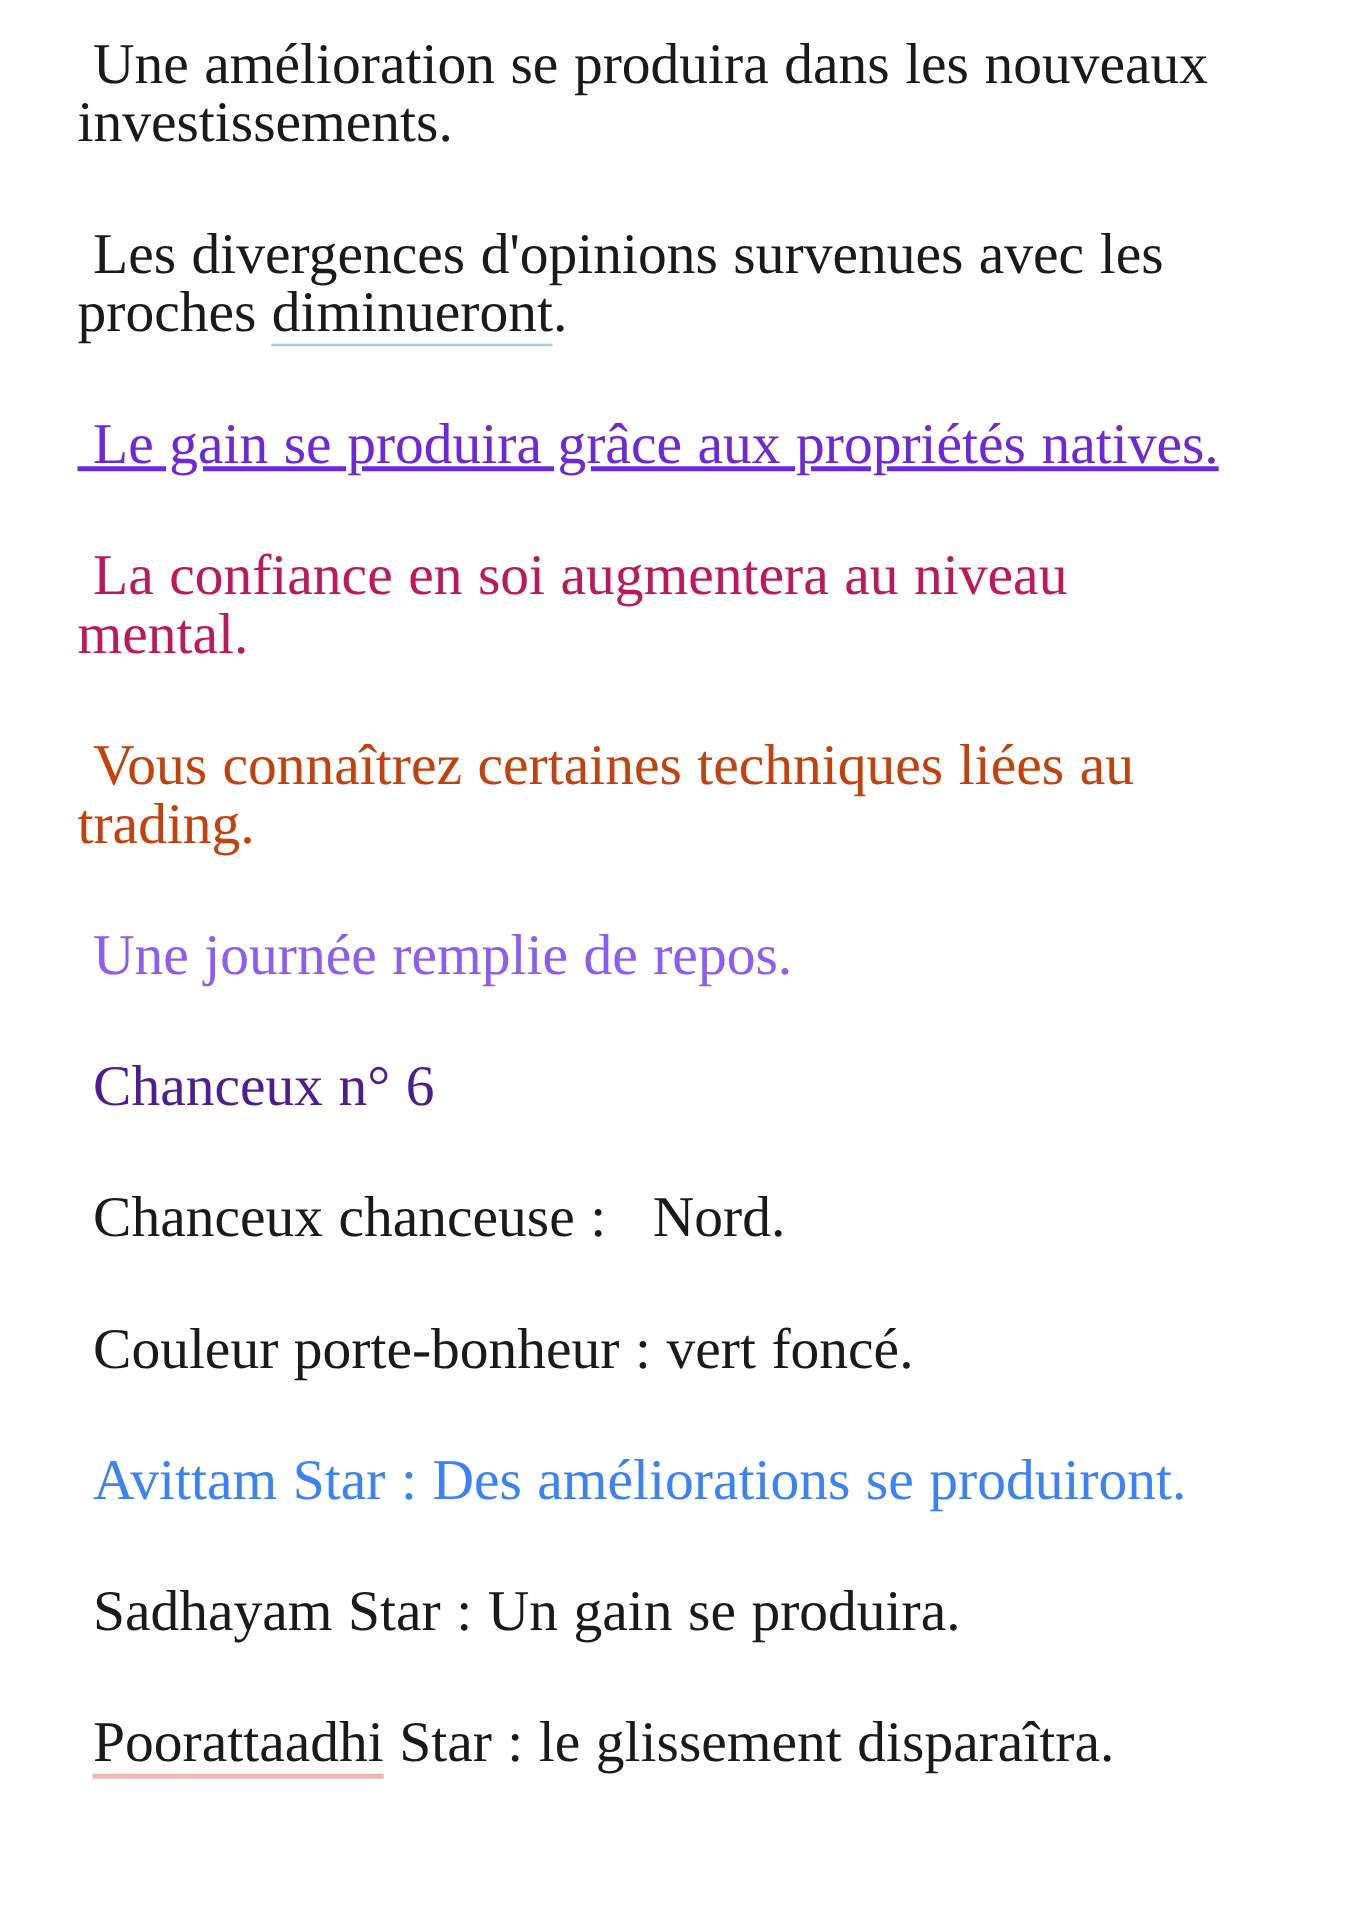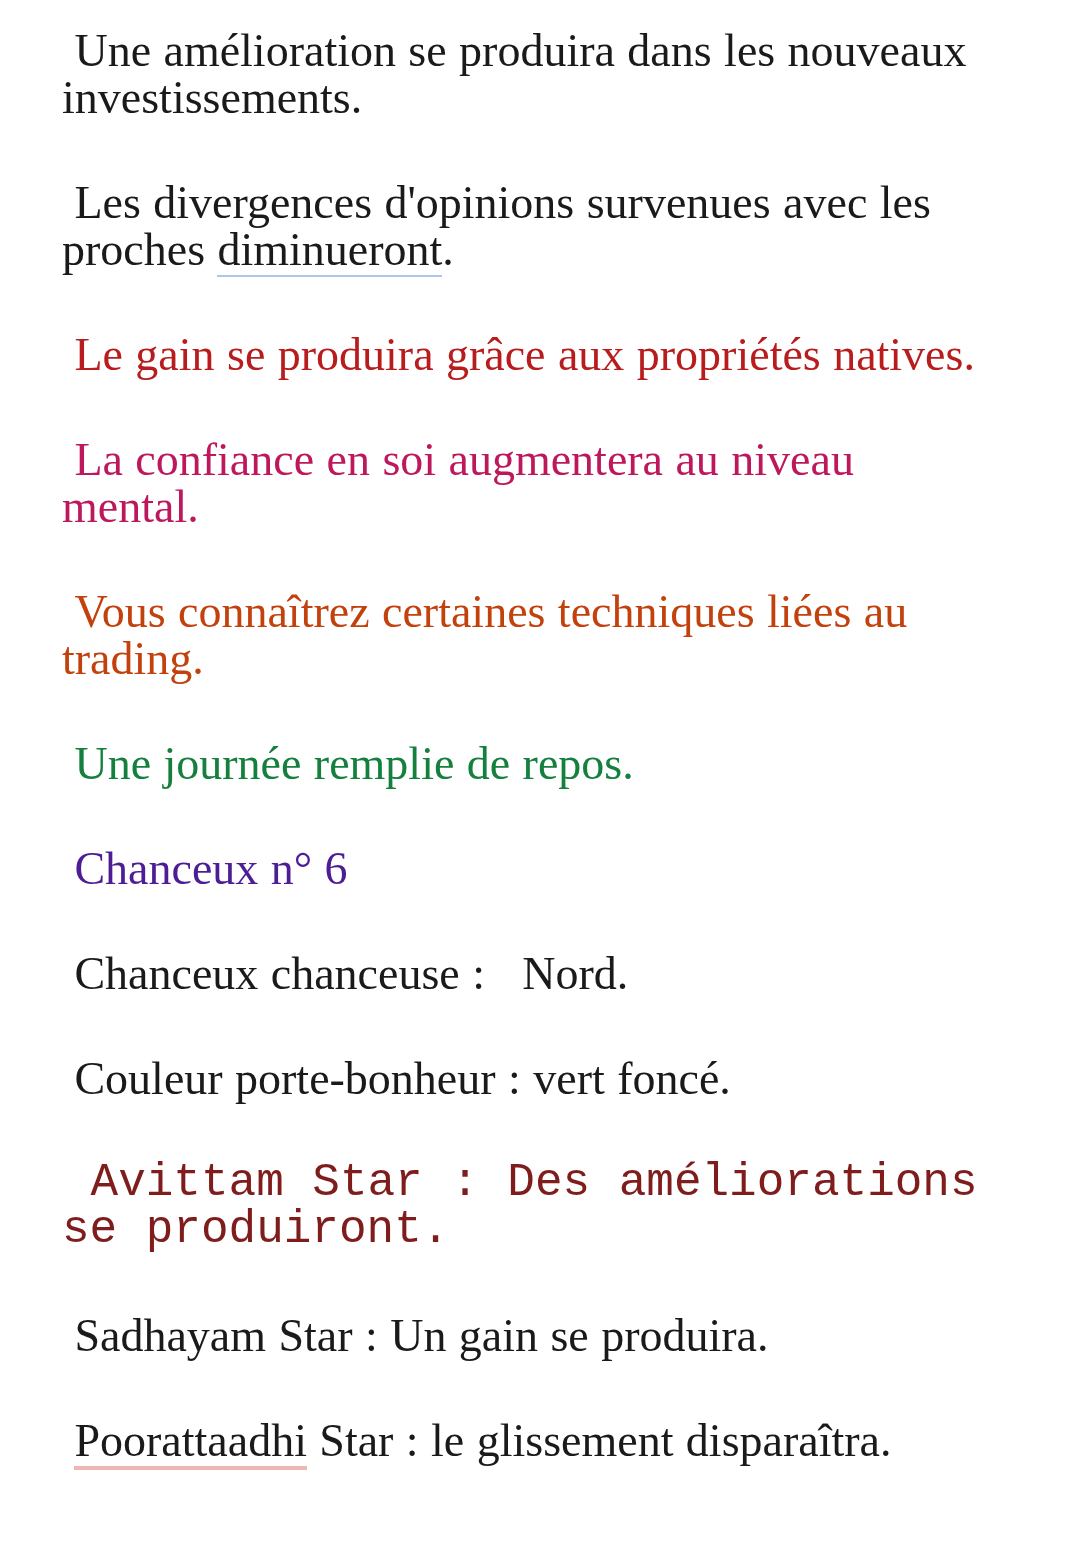--- a/index.html
+++ b/index.html
@@ -34,23 +34,23 @@
   span.marked {
     display: inline;
   }
 </style>
 </head>
 <body>
 
 <main class="page" id="article" style="background: rgb(255, 255, 255);">
     <p class="para" style="color: rgb(26, 26, 26);"><span class="text-run"> Une amélioration se produira dans les nouveaux investissements.</span></p>
     <p class="para" style="color: rgb(26, 26, 26); margin-top: 32px;"><span class="text-run"> Les divergences d'opinions survenues avec les proches </span><span class="marked" style="border-bottom: 2px solid rgb(170, 200, 234);">diminueront</span><span class="text-run">.</span></p>
-    <p class="para" style="color: #b91c1c;"><span class="text-run"> Le gain se produira grâce aux propriétés natives.</span></p>
+    <p class="para" style="color: #6d28d9; text-decoration: underline;"><span class="text-run"> Le gain se produira grâce aux propriétés natives.</span></p>
     <p class="para" style="color: #be185d;"><span class="text-run"> La confiance en soi augmentera au niveau mental.</span></p>
     <p class="para" style="color: #c2410c;"><span class="text-run"> Vous connaîtrez certaines techniques liées au trading.</span></p>
-    <p class="para" style="color: #15803d;"><span class="text-run"> Une journée remplie de repos.</span></p>
+    <p class="para" style="color: #8b5cf6;"><span class="text-run"> Une journée remplie de repos.</span></p>
     <p class="para" style="color: #4c1d95;"><span class="text-run"> Chanceux n° 6</span></p>
     <p class="para" style="color: rgb(26, 26, 26);"><span class="text-run"> Chanceux chanceuse :   Nord.</span></p>
     <p class="para" style="color: rgb(26, 26, 26);"><span class="text-run"> Couleur porte-bonheur : vert foncé.</span></p>
-    <p class="para" style="color: #7f1d1d; font-family: Liberation Mono, monospace;"><span class="text-run"> Avittam Star : Des améliorations se produiront.</span></p>
+    <p class="para" style="color: #3b82f6;"><span class="text-run"> Avittam Star : Des améliorations se produiront.</span></p>
     <p class="para" style="color: rgb(26, 26, 26);"><span class="text-run"> Sadhayam Star : Un gain se produira.</span></p>
     <p class="para" style="color: rgb(26, 26, 26);"><span class="text-run"> </span><span class="marked" style="border-bottom: 4px solid rgb(240, 182, 180);">Poorattaadhi</span><span class="text-run"> Star : le glissement disparaîtra.</span></p>
   </main>
 
 </body></html>

